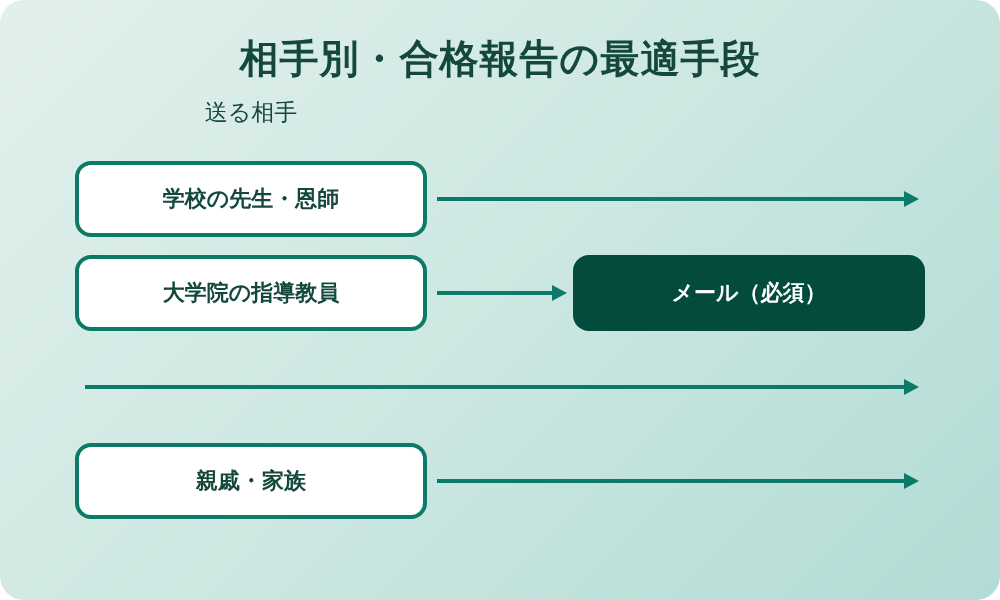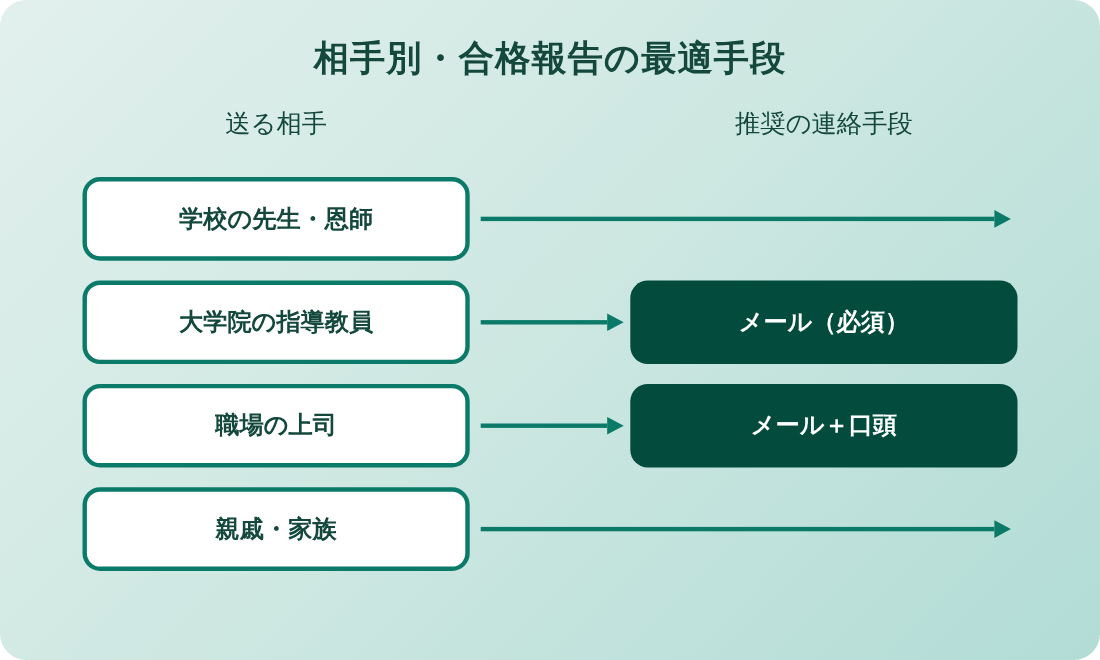--- a/index.html
+++ b/index.html
@@ -22,21 +22,21 @@
     position:relative;
     width:1000px;height:600px;
     border-radius:24px;
     background:linear-gradient(135deg,var(--bg-grad-start) 0%,var(--bg-grad-mid) 50%,var(--bg-grad-end) 100%);
     overflow:hidden;
   }
   .title{
     position:absolute;
     top:32px;left:0;width:100%;
     text-align:center;
-    font-size:32px;
+    font-size:39px;
     font-weight:700;
     color:var(--text-green);
     letter-spacing:1px;
   }
   .col-header{
     position:absolute;
     top:97px;
     width:352px;
     text-align:center;
     font-size:23px;
@@ -94,21 +94,20 @@
     border-color:transparent transparent transparent var(--accent-teal);
   }
 </style>
 </head>
 <body>
 
 <div class="canvas">
   <h1 class="title">相手別・合格報告の最適手段</h1>
 
   <div class="col-header left">送る相手</div>
-  <div class="col-header right">推奨の連絡手段</div>
 
   <div class="rows">
 
     <div class="row">
       <div class="box recipient">学校の先生・恩師</div>
       <div class="arrow">
         <span class="shaft"></span>
         <span class="head"></span>
       </div>
     </div>
@@ -116,26 +115,24 @@
     <div class="row">
       <div class="box recipient">大学院の指導教員</div>
       <div class="arrow">
         <span class="shaft"></span>
         <span class="head"></span>
       </div>
       <div class="box method">メール（必須）</div>
     </div>
 
     <div class="row">
-      <div class="box recipient">職場の上司</div>
       <div class="arrow">
         <span class="shaft"></span>
         <span class="head"></span>
       </div>
-      <div class="box method">メール＋口頭</div>
     </div>
 
     <div class="row">
       <div class="box recipient">親戚・家族</div>
       <div class="arrow">
         <span class="shaft"></span>
         <span class="head"></span>
       </div>
     </div>
 

